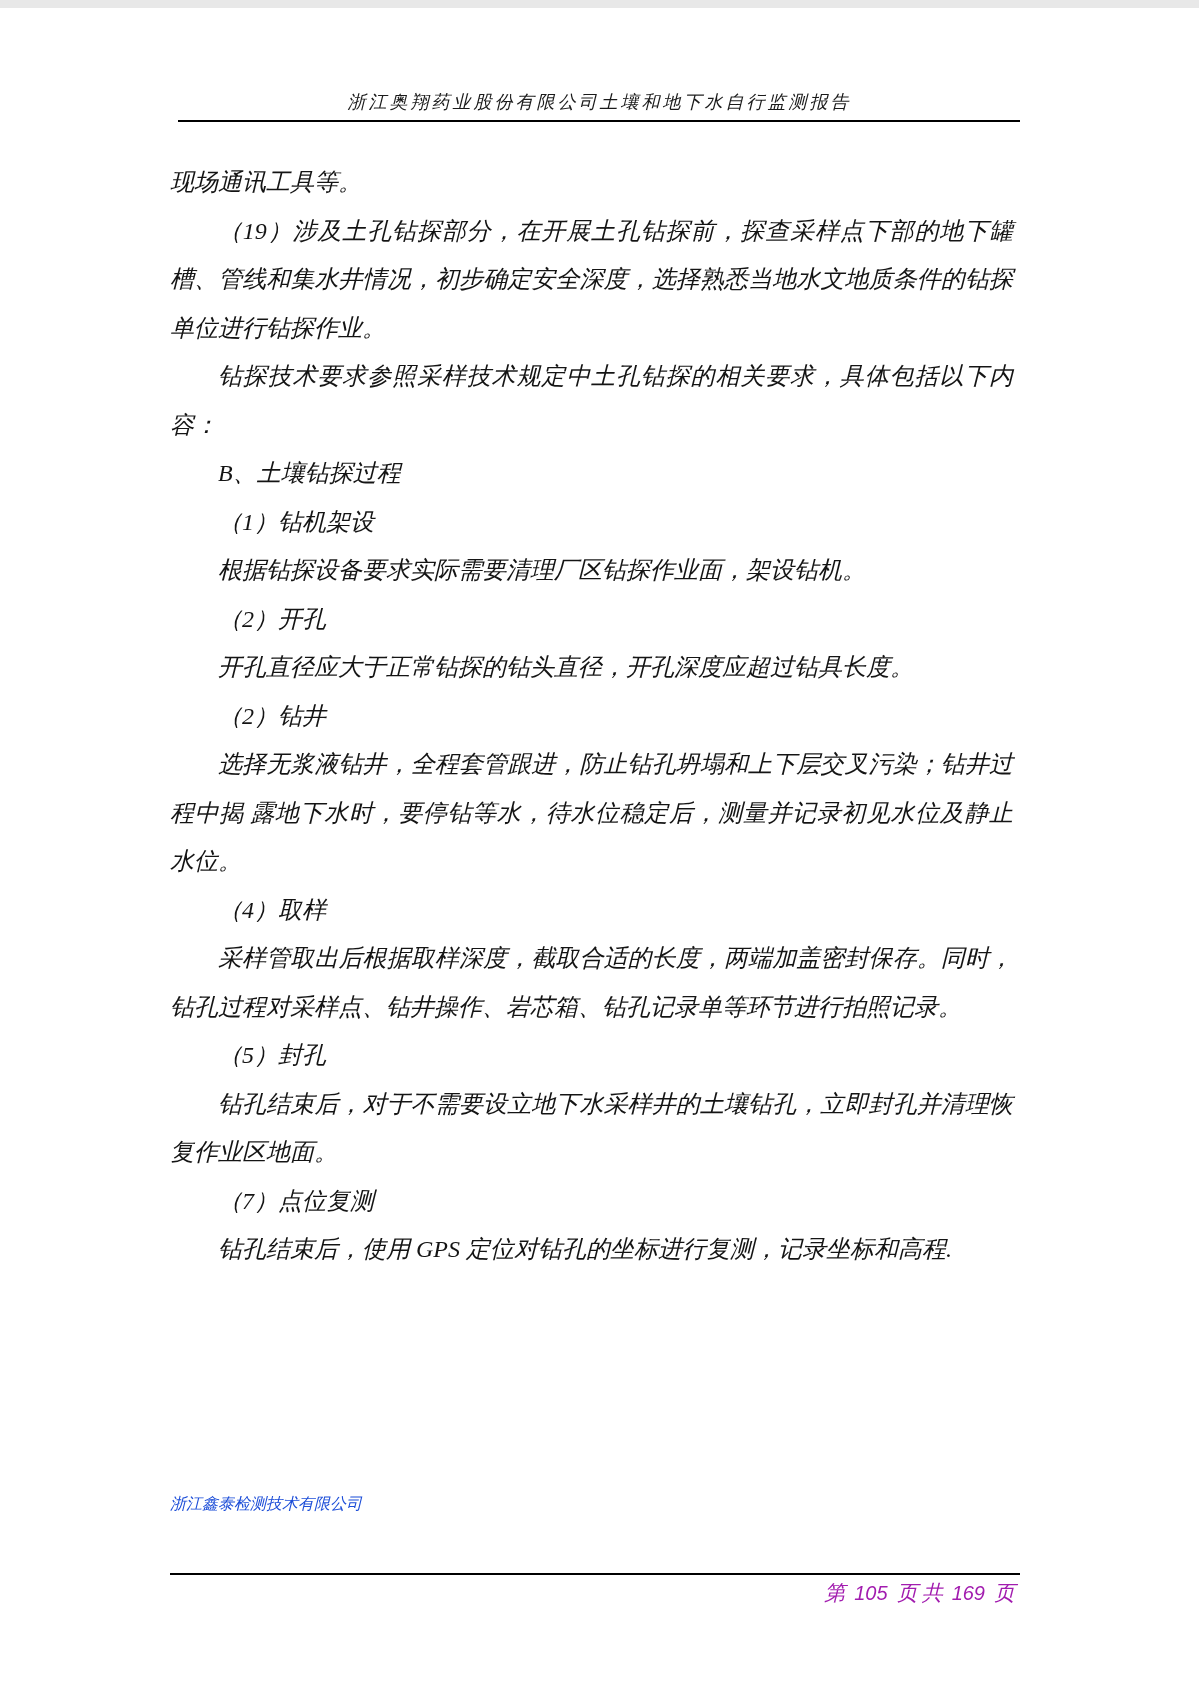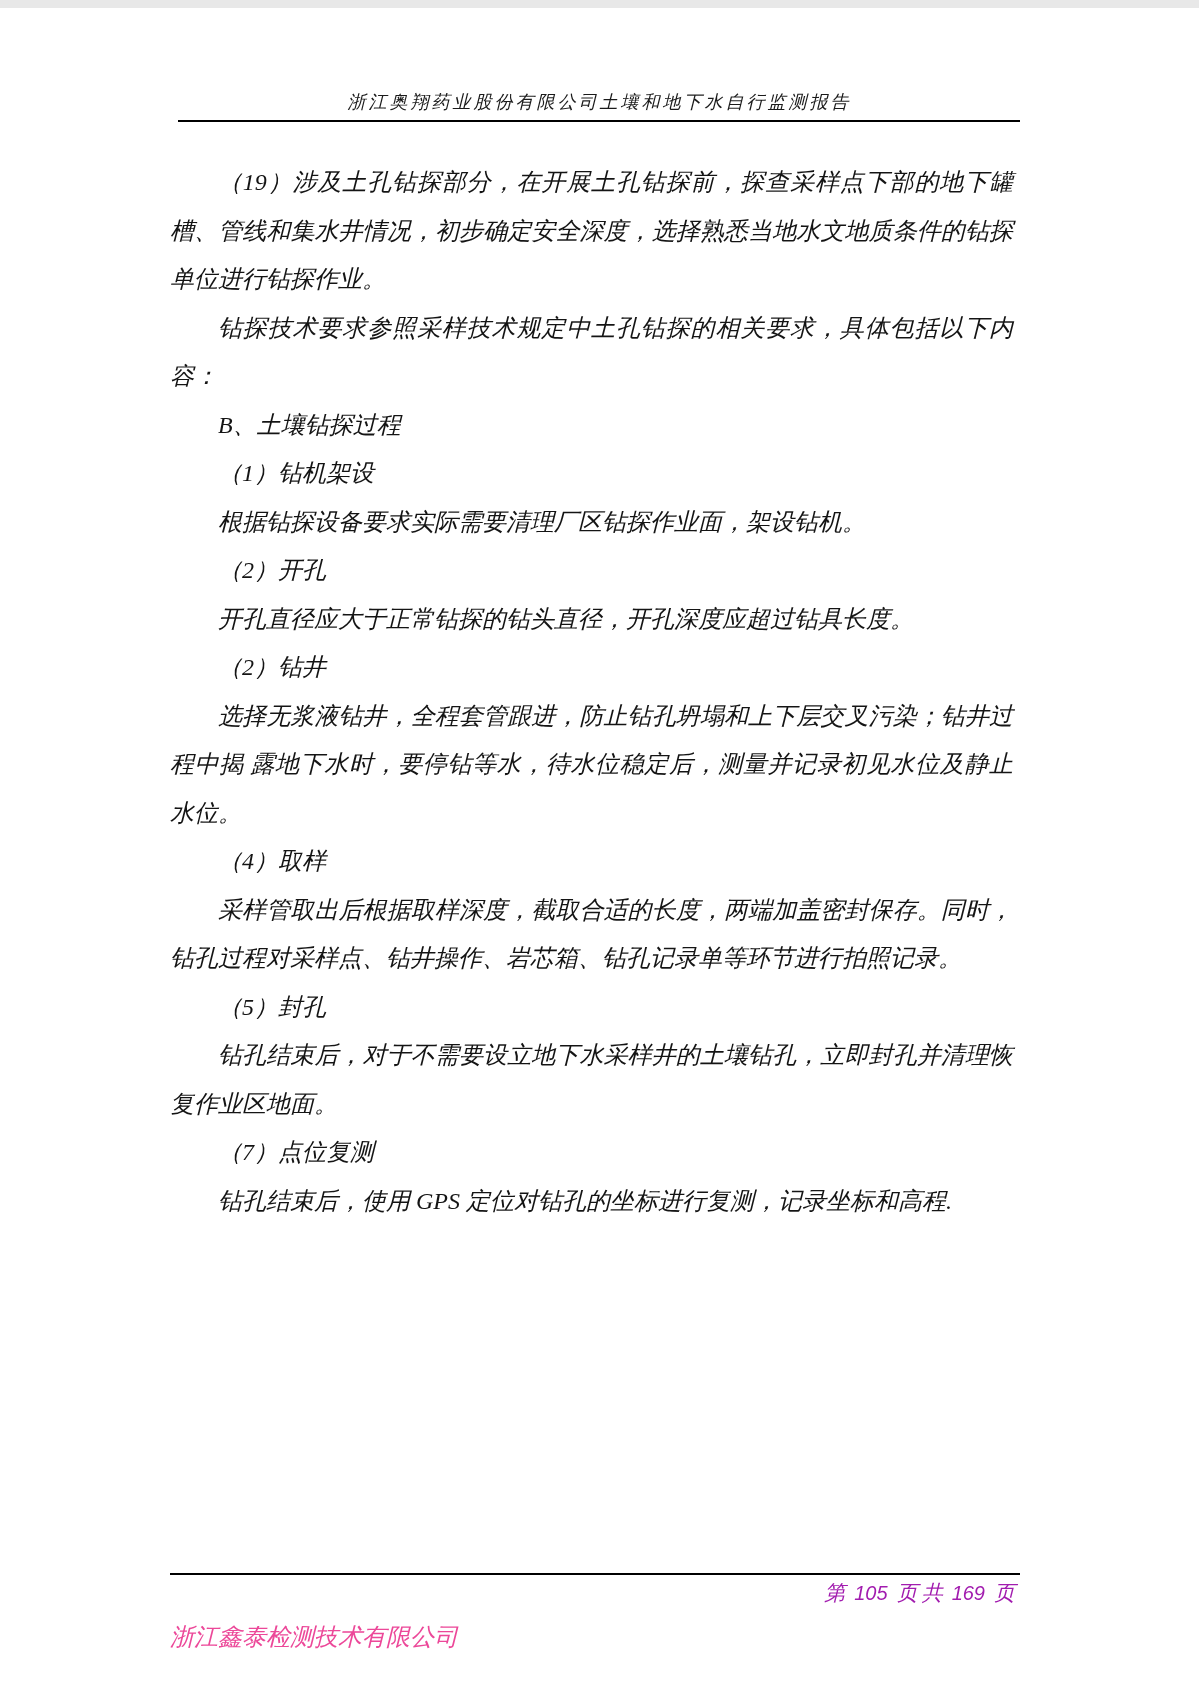--- a/index.html
+++ b/index.html
@@ -50,24 +50,24 @@
   .footer-rule {
     position: absolute;
     top: 1565px;
     left: 170px;
     width: 850px;
     height: 2px;
     background: #000000;
   }
   .footer-company {
     position: absolute;
-    top: 1613px;
+    top: 1486px;
     left: 170px;
-    font-size: 24px;
-    color: #ec4899;
+    font-size: 16px;
+    color: #1d4ed8;
     white-space: nowrap;
   }
   .footer-page-info {
     position: absolute;
     top: 1571px;
     right: 182px;
     font-size: 21px;
     color: #a21caf;
     white-space: nowrap;
   }
@@ -80,20 +80,21 @@
 </style>
 </head>
 <body>
 
 <div class="page">
 
   <div class="header-title">浙江奥翔药业股份有限公司土壤和地下水自行监测报告</div>
   <div class="header-rule"></div>
 
   <div class="content">
+    <p>现场通讯工具等。</p>
     <p class="indent">（19）涉及土孔钻探部分，在开展土孔钻探前，探查采样点下部的地下罐槽、管线和集水井情况，初步确定安全深度，选择熟悉当地水文地质条件的钻探单位进行钻探作业。</p>
     <p class="indent">钻探技术要求参照采样技术规定中土孔钻探的相关要求，具体包括以下内容：</p>
     <p class="indent">B、土壤钻探过程</p>
     <p class="indent">（1）钻机架设</p>
     <p class="indent">根据钻探设备要求实际需要清理厂区钻探作业面，架设钻机。</p>
     <p class="indent">（2）开孔</p>
     <p class="indent">开孔直径应大于正常钻探的钻头直径，开孔深度应超过钻具长度。</p>
     <p class="indent">（2）钻井</p>
     <p class="indent">选择无浆液钻井，全程套管跟进，防止钻孔坍塌和上下层交叉污染；钻井过程中揭 露地下水时，要停钻等水，待水位稳定后，测量并记录初见水位及静止水位。</p>
     <p class="indent">（4）取样</p>

